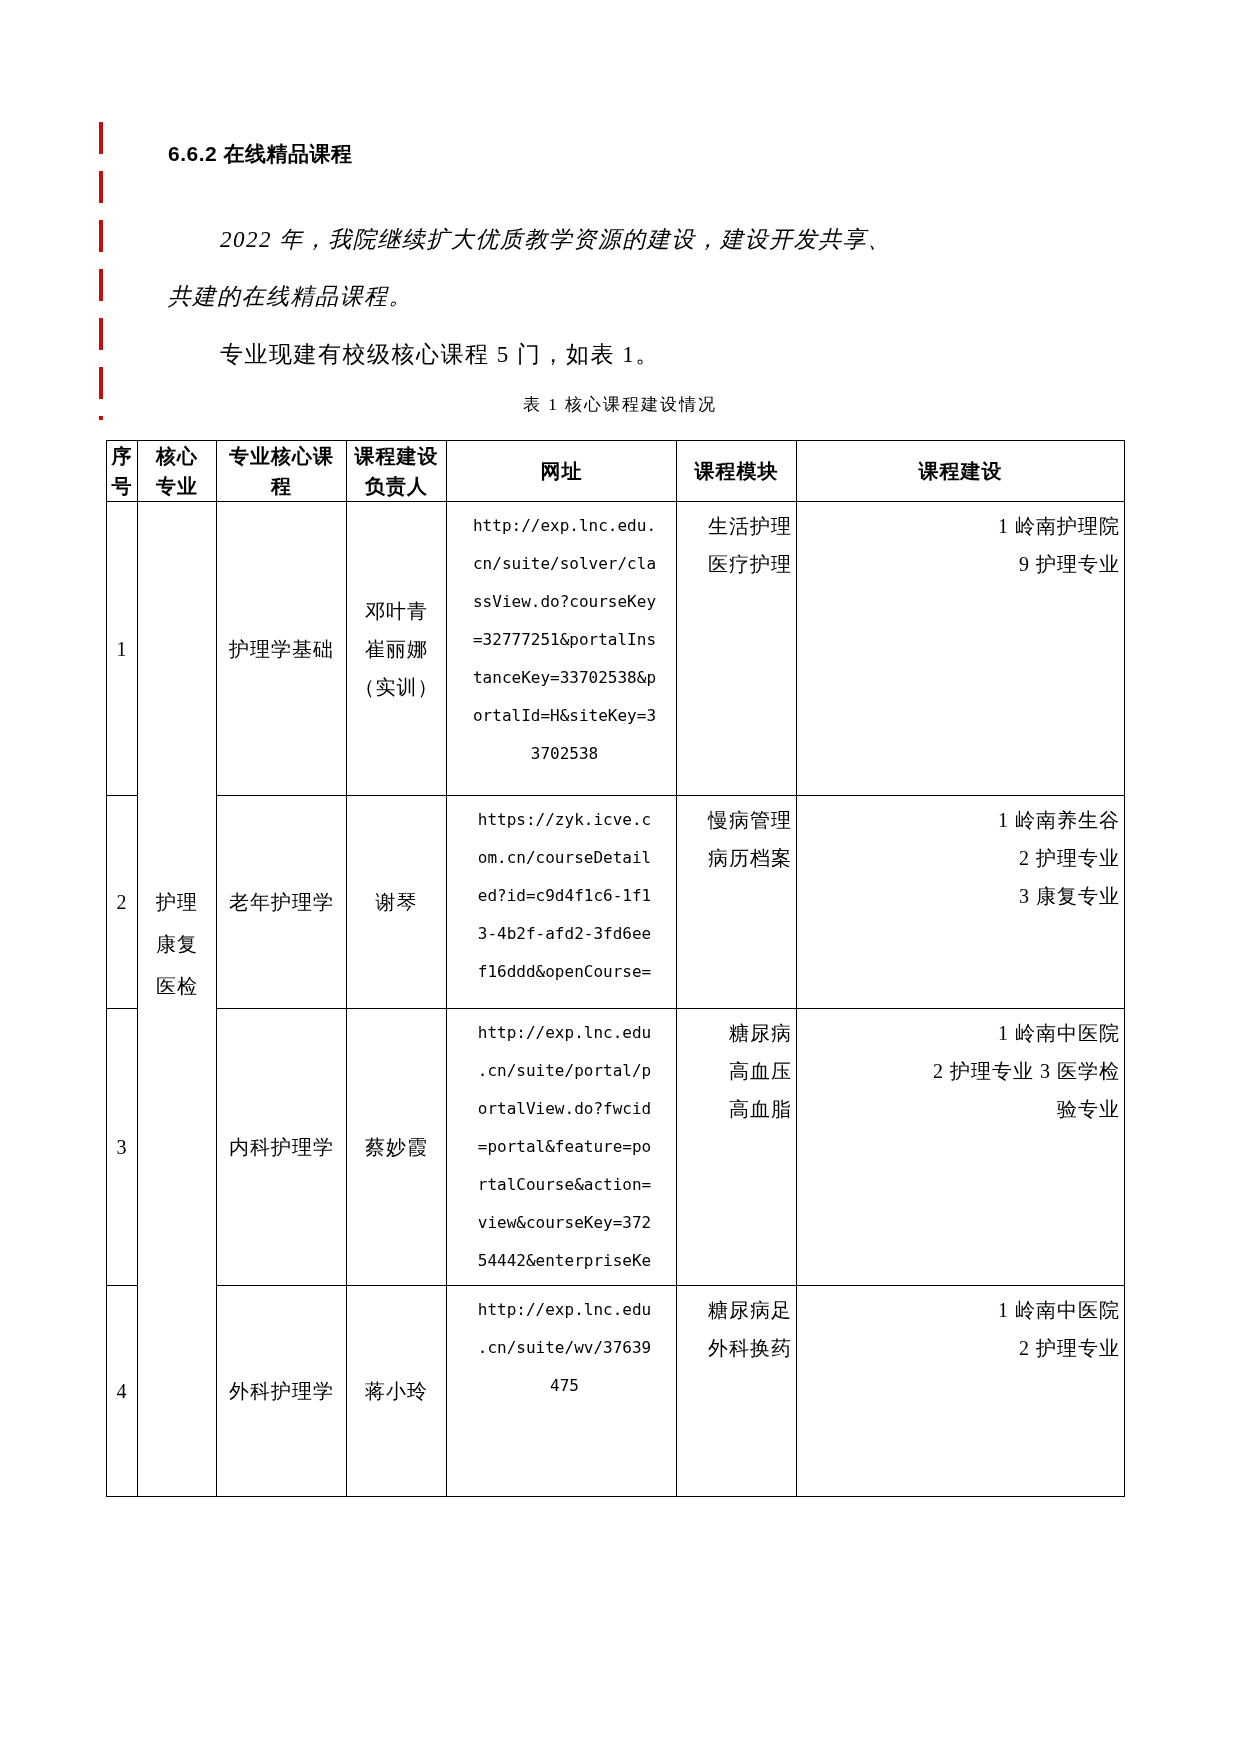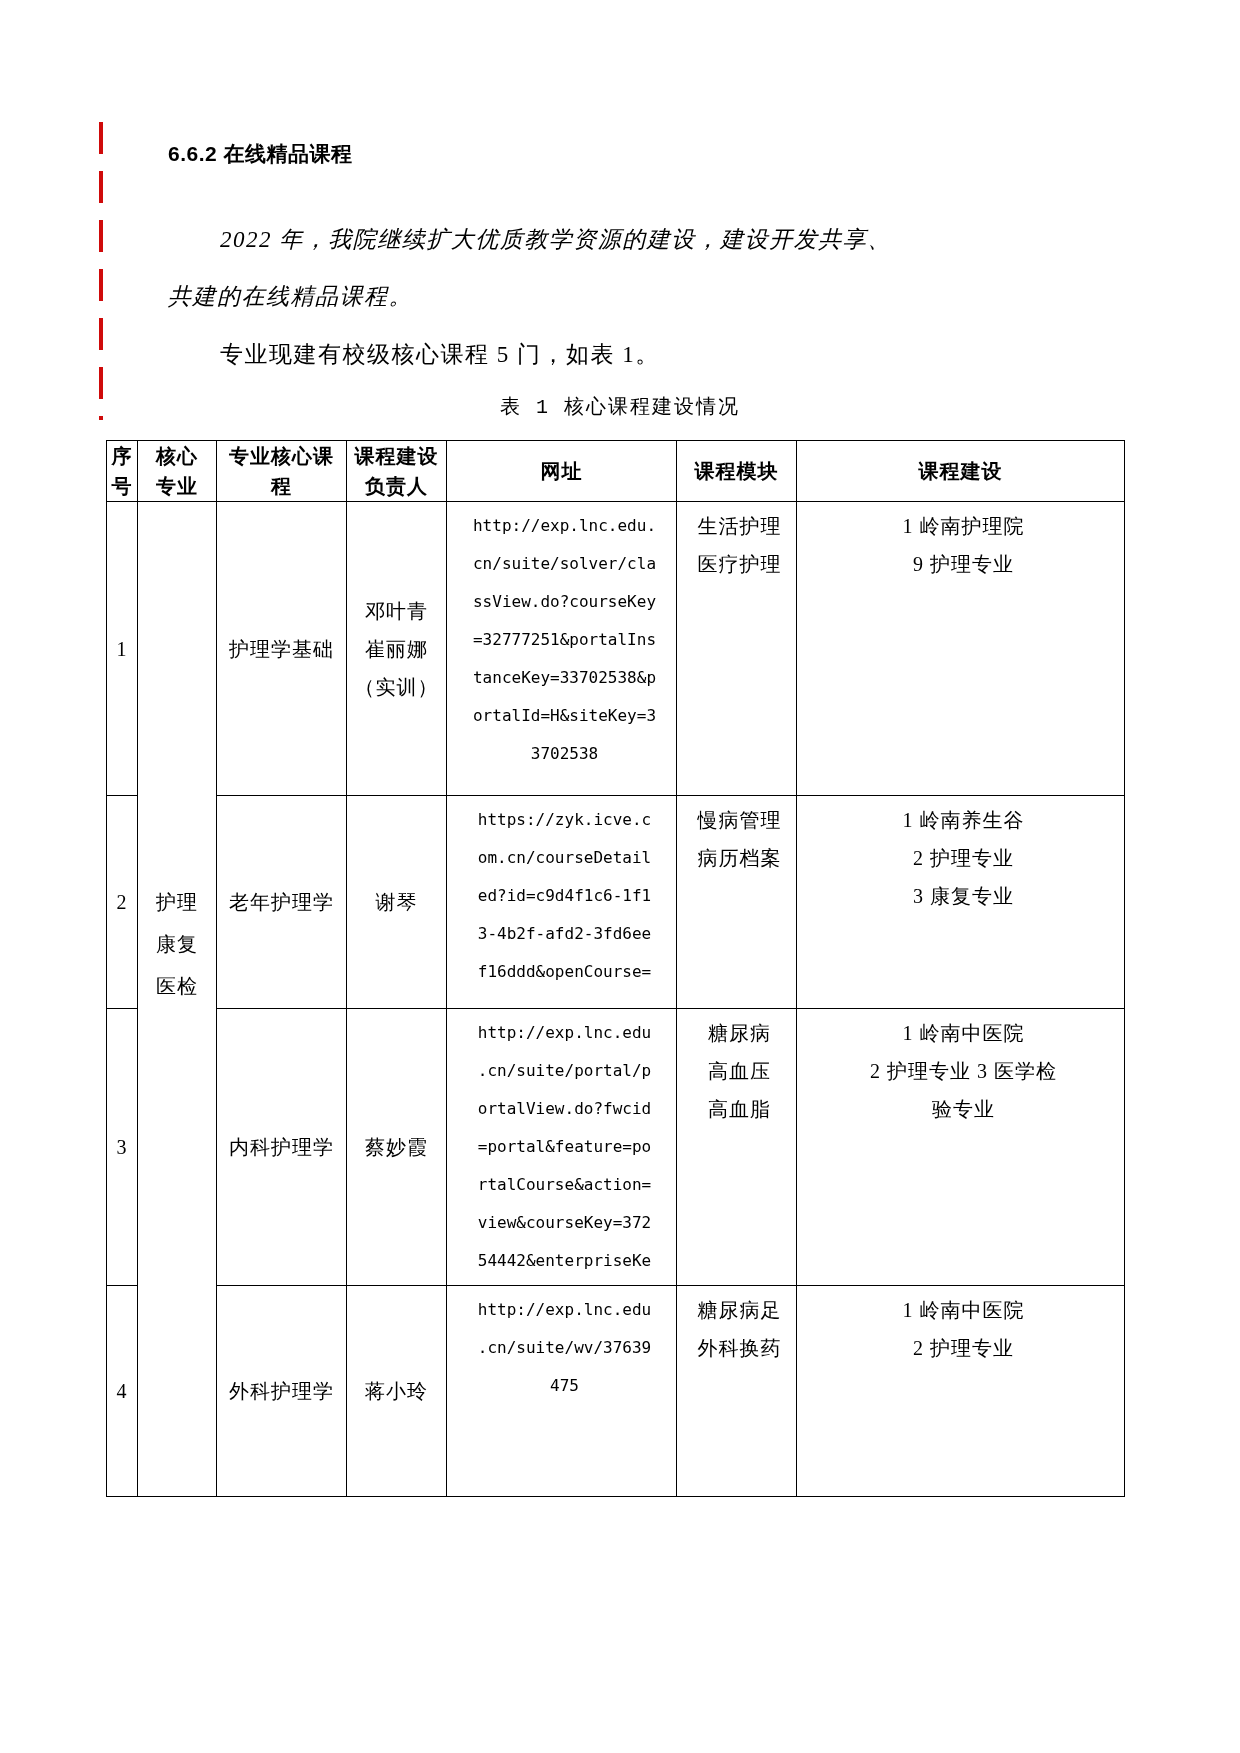--- a/index.html
+++ b/index.html
@@ -25,21 +25,21 @@
   .body-para {
     position:absolute; left:168px; width:910px; margin:0;
     font-size:23px; line-height:57px; letter-spacing:1.5px;
     text-indent:52px; white-space:pre-line;
   }
   #para1 { top:211px;font-style:italic; }
   #para2 { top:326px; }
 
   .table-title {
     position:absolute; left:0; top:393px; width:100%;
-    text-align:center; font-size:20px; letter-spacing:2px;font-family:Liberation Mono, monospace;
+    text-align:center; font-size:17px; letter-spacing:2px;
   }
 
   table.core-table {
     position:absolute; left:106px; top:440px;
     border-collapse:collapse; table-layout:fixed; width:1018px;
     background:#fff;
   }
   .core-table th, .core-table td {
     border:1.5px solid #000;
     white-space:pre-line;
@@ -55,21 +55,21 @@
     font-size:20px; line-height:38px; letter-spacing:1px;
     text-align:center; vertical-align:middle; padding:0 2px;
   }
   td.c-url {
     font-family:"DejaVu Sans Mono", monospace;
     font-size:16px; letter-spacing:0;
     text-align:center; vertical-align:top;
     padding:5px 2px 5px 8px;
   }
   td.c-mod, td.c-team {
-    text-align:center; vertical-align:top;
+    text-align:right; vertical-align:top;
     padding:5px 4px 5px 10px;
     margin-left:22px;
   }
   td.c-major { line-height:42px; padding-bottom:110px; }
   tr.r1 > td { height:283px; }
   tr.r2 > td { height:202px; }
   tr.r3 > td { height:230px; }
   tr.r4 > td { height:200px; }
 
   .page-number {

